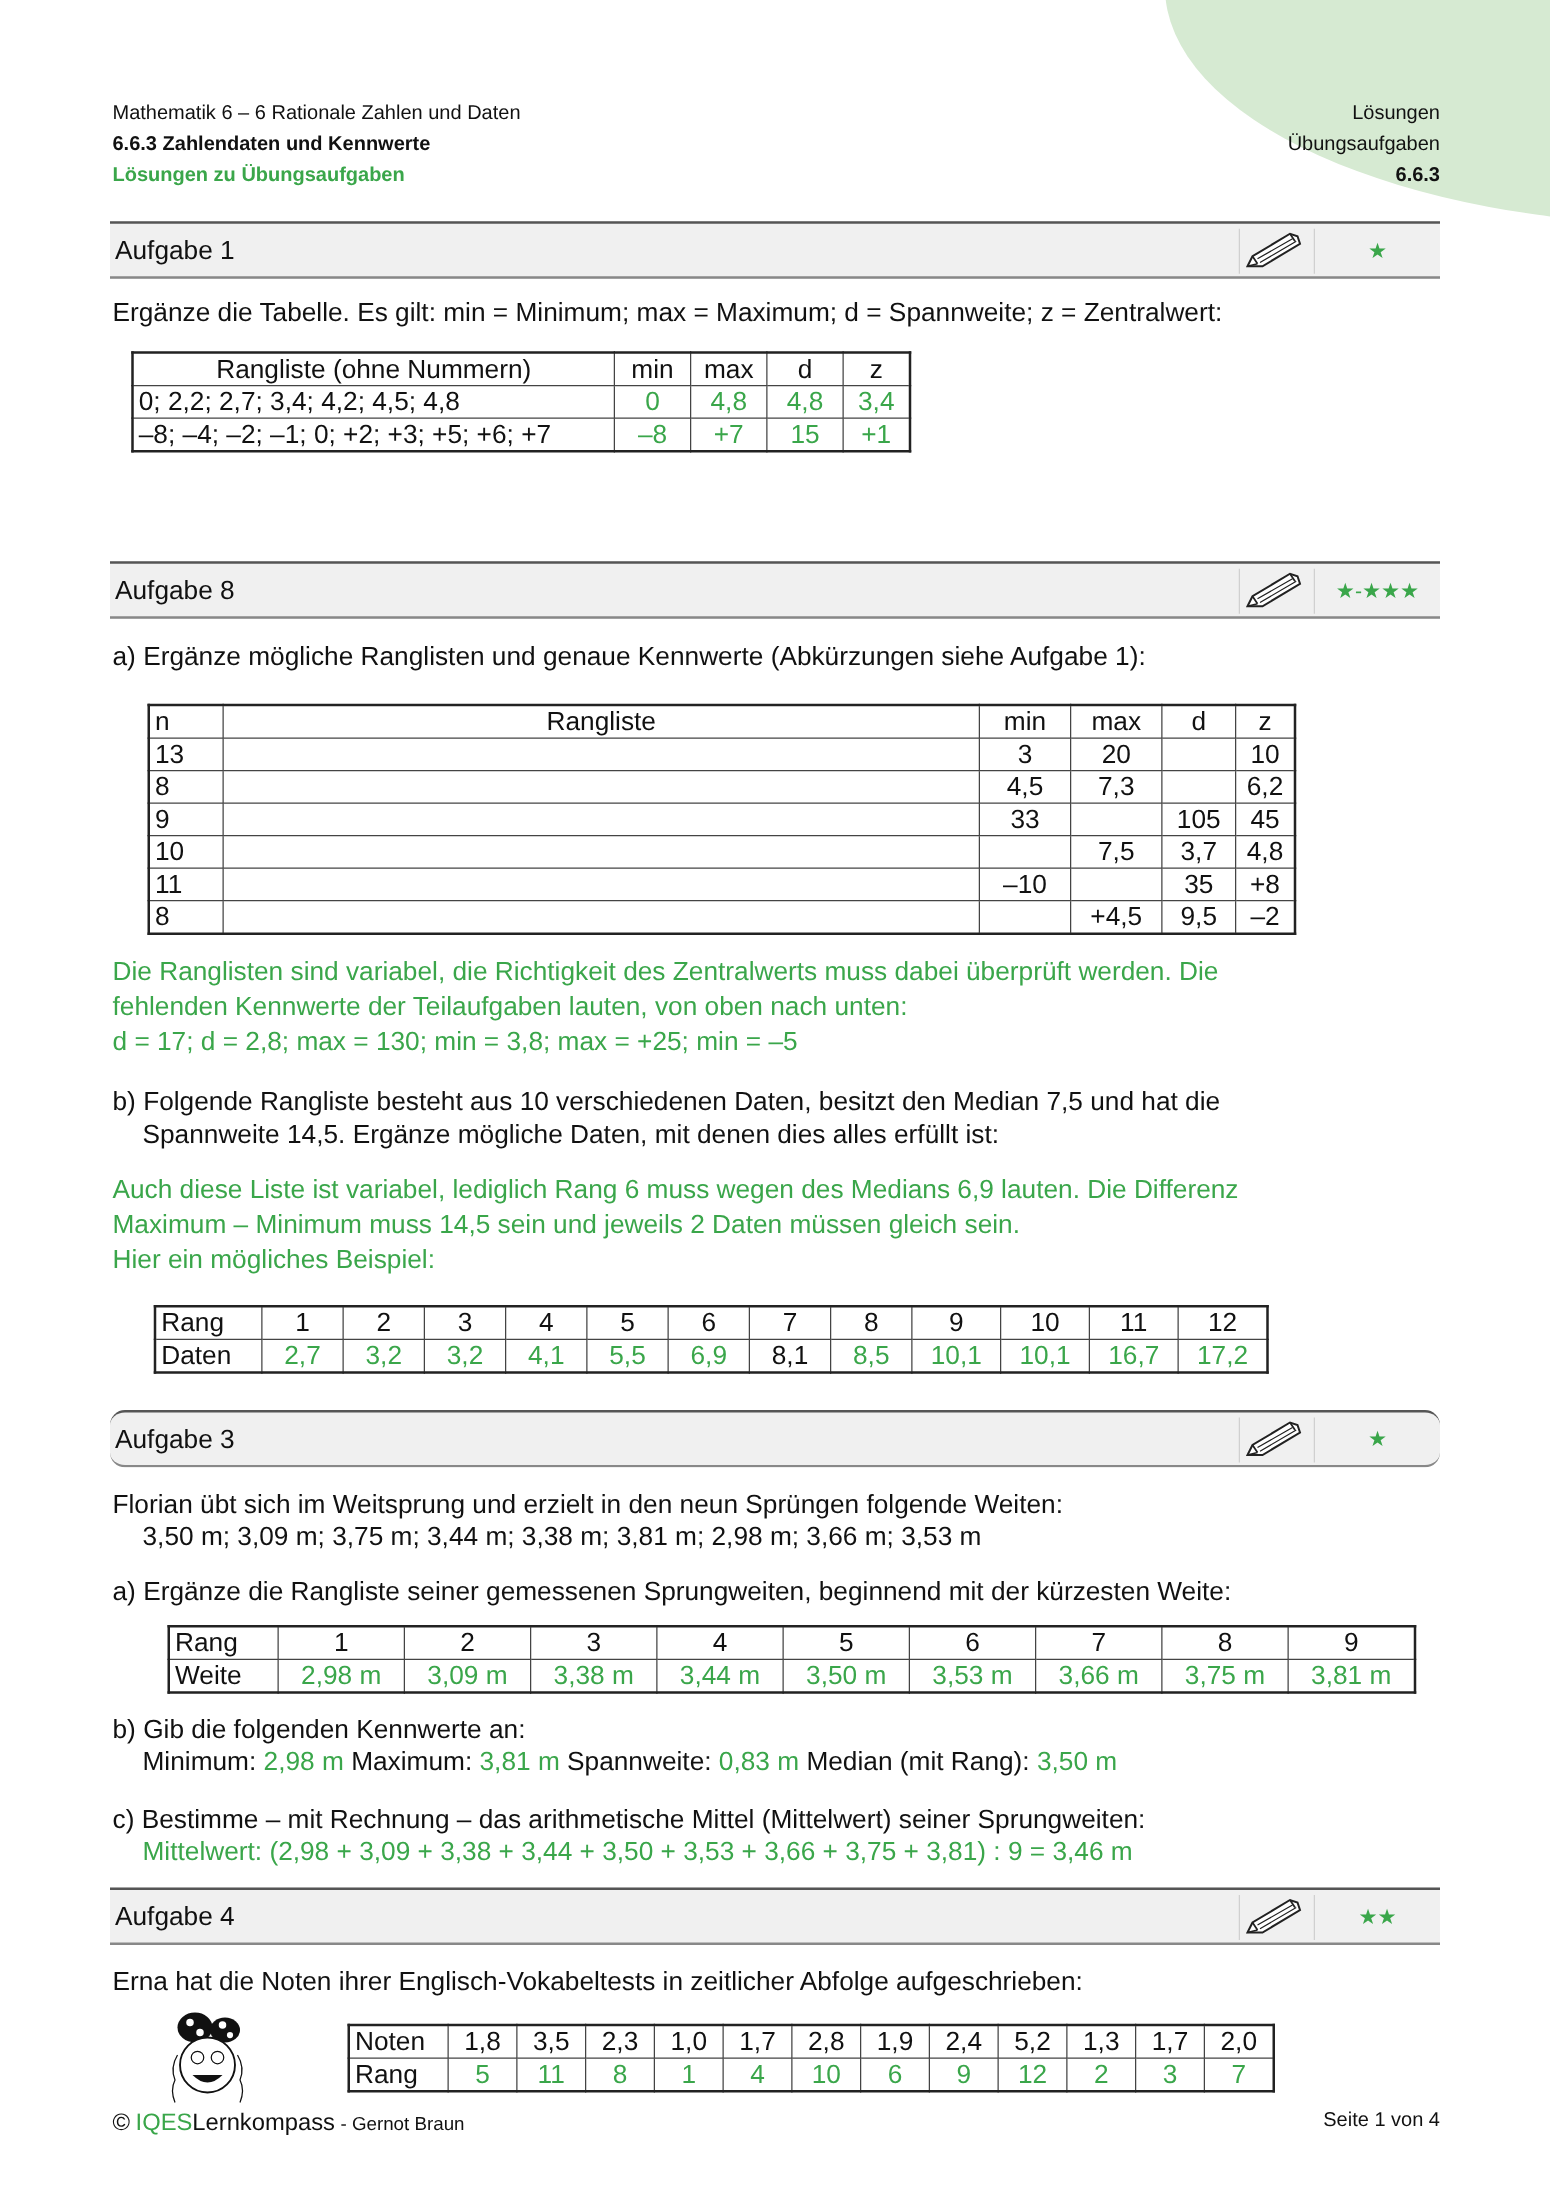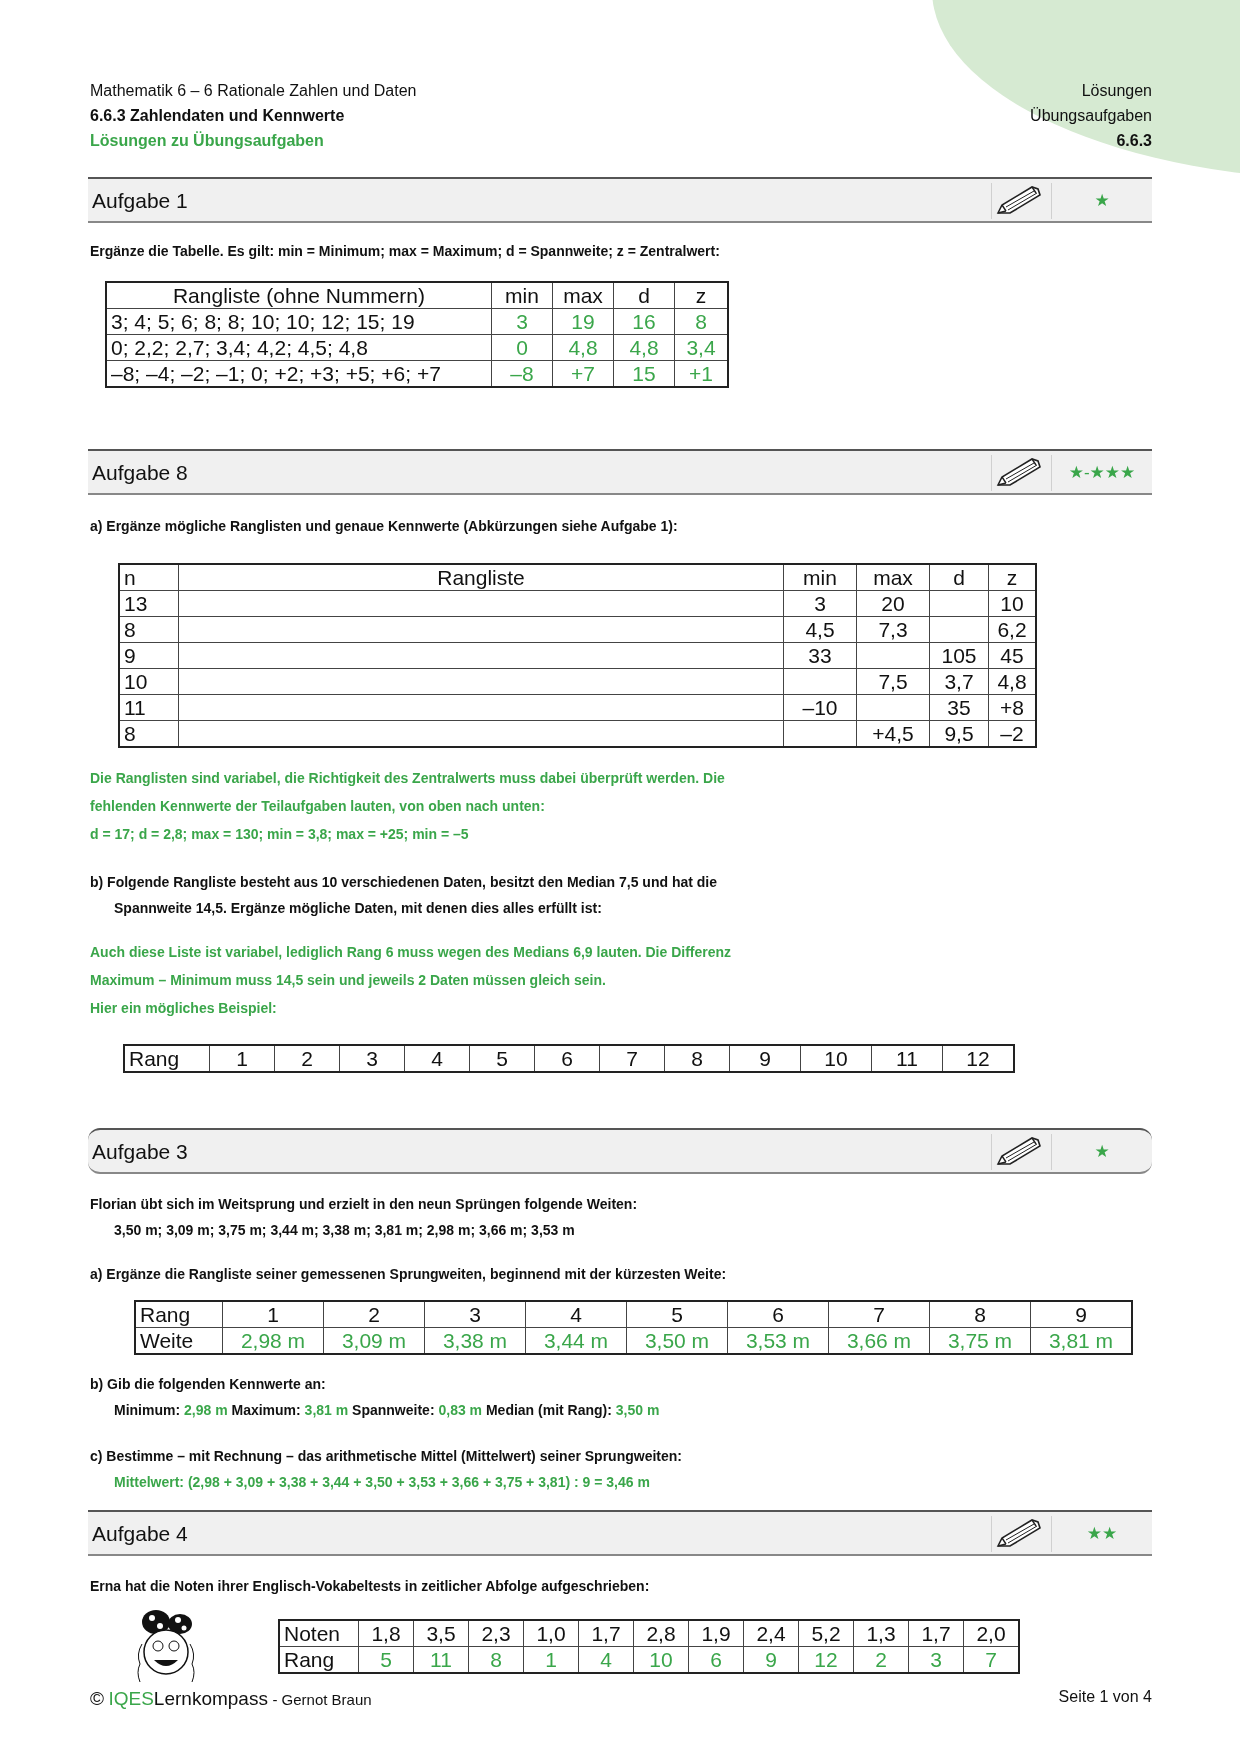--- a/index.html
+++ b/index.html
@@ -11,21 +11,21 @@
   .hdr-left { position:absolute; left:90px; top:78px; font-size:16px; line-height:25px; }
   .hdr-right { position:absolute; right:88px; top:78px; font-size:16px; line-height:25px; text-align:right; }
   .b { font-weight:bold; }
   .abs { position:absolute; }
   .task-bar { position:absolute; left:88px; width:1064px; height:46px; background:#f0f0f0;
               border-top:2px solid #555; border-bottom:2px solid #888; box-sizing:border-box; }
   .task-bar .title { position:absolute; left:4px; top:10px; font-size:21px; }
   .task-bar .pen { position:absolute; right:100px; top:4px; width:60px; height:36px; border-left:1px solid #d0d0d0; }
   .task-bar .stars { position:absolute; right:0; top:4px; width:100px; height:36px; border-left:1px solid #d0d0d0;
                      color:#3aa64a; font-size:17px; text-align:center; line-height:36px; }
-  .text { position:absolute; font-size:14px; line-height:28px; white-space:nowrap;font-weight:bold; }
+  .text { position:absolute; font-size:21px; line-height:28px; white-space:nowrap; }
   table.t { position:absolute; border-collapse:collapse; font-size:21px; }
   table.t td { border:1px solid #444; padding:0 4px; height:25px; line-height:25px; text-align:center; white-space:nowrap; }
   table.t { border:2px solid #222; }
   .left { text-align:left !important; }
   .foot { position:absolute; top:1688px; font-size:16px; }
 </style>
 </head>
 <body>
 
 <div class="blob"></div>
@@ -61,27 +61,20 @@
 <div class="text" style="left:90px;top:237px;">Ergänze die Tabelle. Es gilt: min = Minimum; max = Maximum; d = Spannweite; z = Zentralwert:</div>
 
 <table class="t" style="left:105px;top:281px;">
   <tbody>
       <tr>
     <td style="width:376px;">Rangliste (ohne Nummern)</td>
     <td style="width:52px;">min</td>
     <td style="width:52px;">max</td>
     <td style="width:52px;">d</td>
     <td style="width:44px;">z</td>
-  </tr>
-  <tr>
-    <td class="left">3; 4; 5; 6; 8; 8; 10; 10; 12; 15; 19</td>
-    <td class="green">3</td>
-    <td class="green">19</td>
-    <td class="green">16</td>
-    <td class="green">8</td>
   </tr>
   <tr>
     <td class="left">0; 2,2; 2,7; 3,4; 4,2; 4,5; 4,8</td>
     <td class="green">0</td>
     <td class="green">4,8</td>
     <td class="green">4,8</td>
     <td class="green">3,4</td>
   </tr>
   <tr>
     <td class="left">–8; –4; –2; –1; 0; +2; +3; +5; +6; +7</td>
@@ -184,20 +177,35 @@
     <td style="width:56px;">4</td>
     <td style="width:56px;">5</td>
     <td style="width:56px;">6</td>
     <td style="width:56px;">7</td>
     <td style="width:56px;">8</td>
     <td style="width:62px;">9</td>
     <td style="width:62px;">10</td>
     <td style="width:62px;">11</td>
     <td style="width:62px;">12</td>
   </tr>
+  <tr>
+    <td class="left">Daten</td>
+    <td class="green">2,7</td>
+    <td class="green">3,2</td>
+    <td class="green">3,2</td>
+    <td class="green">4,1</td>
+    <td class="green">5,5</td>
+    <td class="green">6,9</td>
+    <td>8,1</td>
+    <td class="green">8,5</td>
+    <td class="green">10,1</td>
+    <td class="green">10,1</td>
+    <td class="green">16,7</td>
+    <td class="green">17,2</td>
+  </tr>
 </tbody>
   </table>
 
 <div class="task-bar" style="top:1128px;border-radius:12px;">
   <span class="title">Aufgabe 3</span>
   <span class="pen"><svg width="56" height="36" viewBox="0 0 56 36">
         <use href="#pencil"></use>
       </svg></span>
   <span class="stars">★</span>
 </div>

